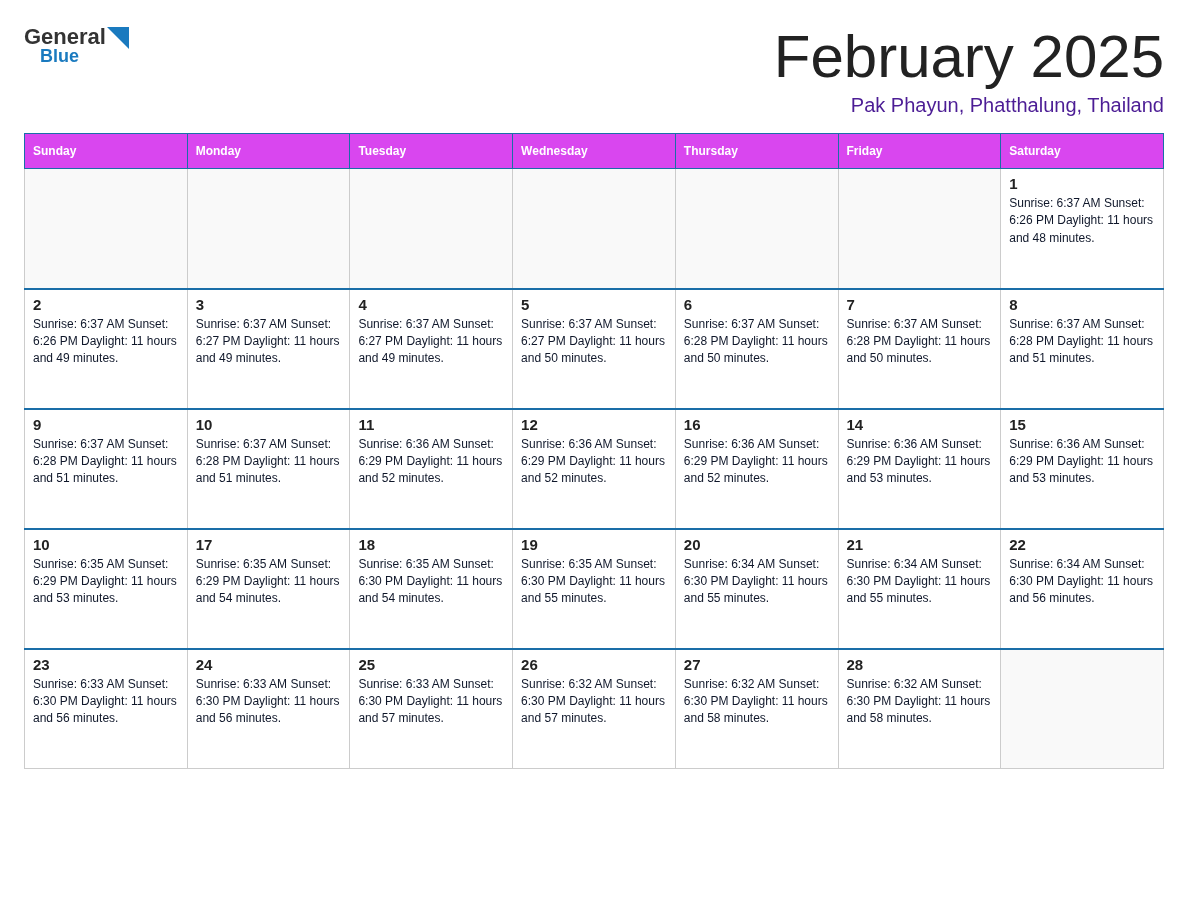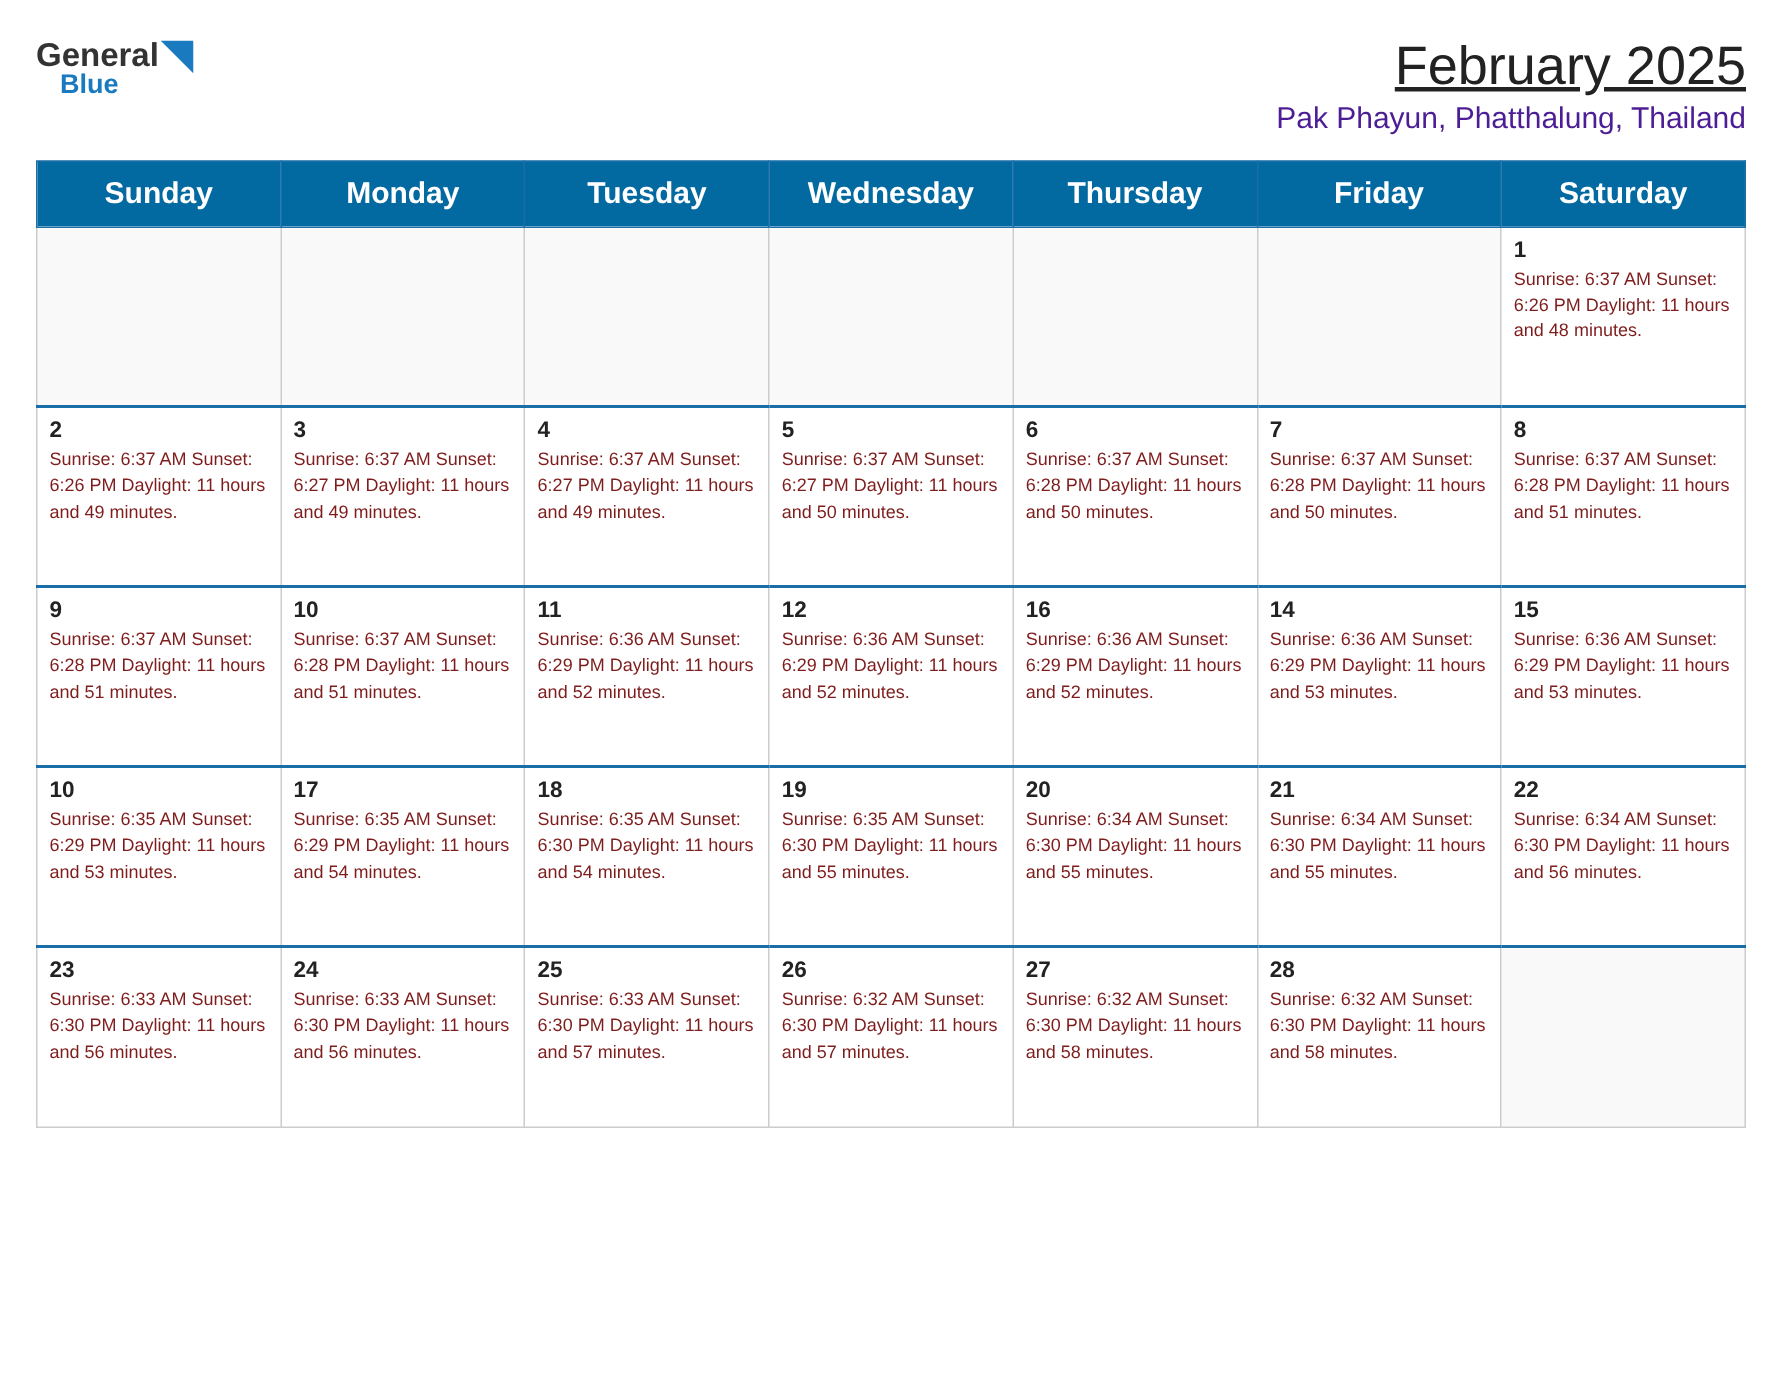--- a/index.html
+++ b/index.html
@@ -33,43 +33,42 @@
       align-items: flex-start;
     }
     .logo-top-row {
       display: flex;
       align-items: center;
     }
     .title-block {
       text-align: right;
     }
     .month-title {
-      font-size: 36px;
+      font-size: 60px;
       font-weight: normal;
       color: #222;
       line-height: 1.1;
-      text-decoration: underline;
     }
     .location-title {
       font-size: 20px;
       color: #4c1d95;
       margin-top: 4px;
     }
     .calendar {
       width: 100%;
       border-collapse: collapse;
       border: 1px solid #aaa;
     }
     .calendar th {
-      background-color: #0369a1;
+      background-color: #d946ef;
       color: #fff;
-      font-size: 20px;
+      font-size: 12px;
       font-weight: bold;
       padding: 10px 8px;
-      text-align: center;
+      text-align: left;
       border: 1px solid #1a6ea8;
     }
     .calendar td {
       vertical-align: top;
       padding: 6px 8px;
       border: 1px solid #ccc;
       width: 14.28%;
       min-height: 110px;
       height: 120px;
       font-size: 12.5px;
@@ -77,21 +76,21 @@
     }
     .day-number {
       font-size: 15px;
       font-weight: bold;
       color: #222;
       display: block;
       margin-bottom: 3px;
     }
     .day-info {
       font-size: 12px;
-      color: #7f1d1d;
+      color: #0f172a;
       line-height: 1.45;
     }
     .empty-cell {
       background: #f9f9f9;
     }
     .week-row td {
       border-top: 2px solid #1a6ea8;
     }
     .calendar tr:first-child td {
       border-top: none;

